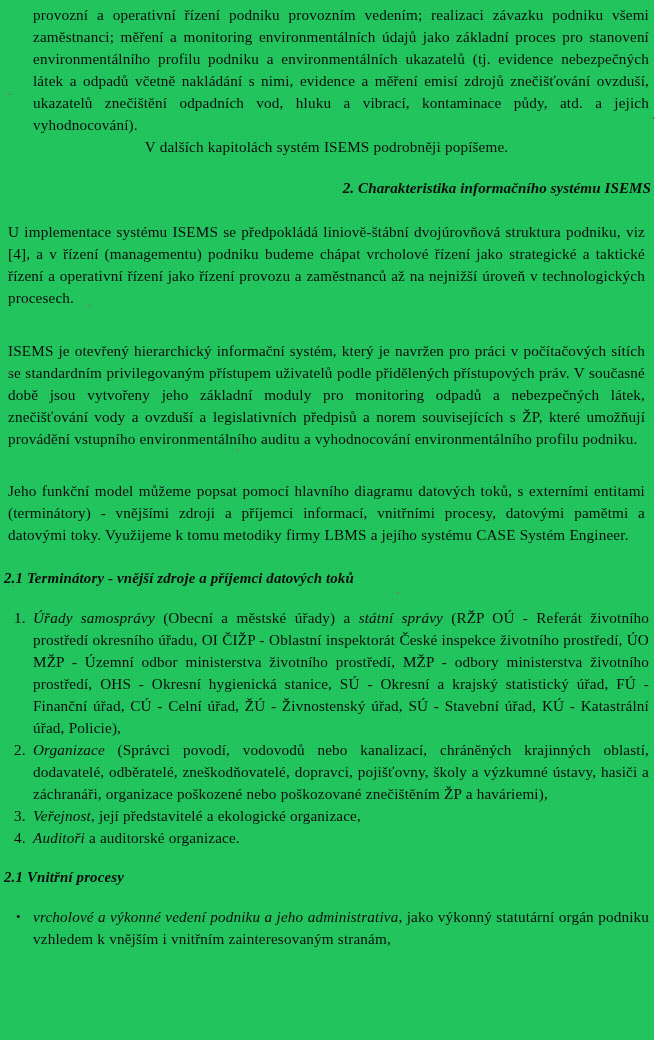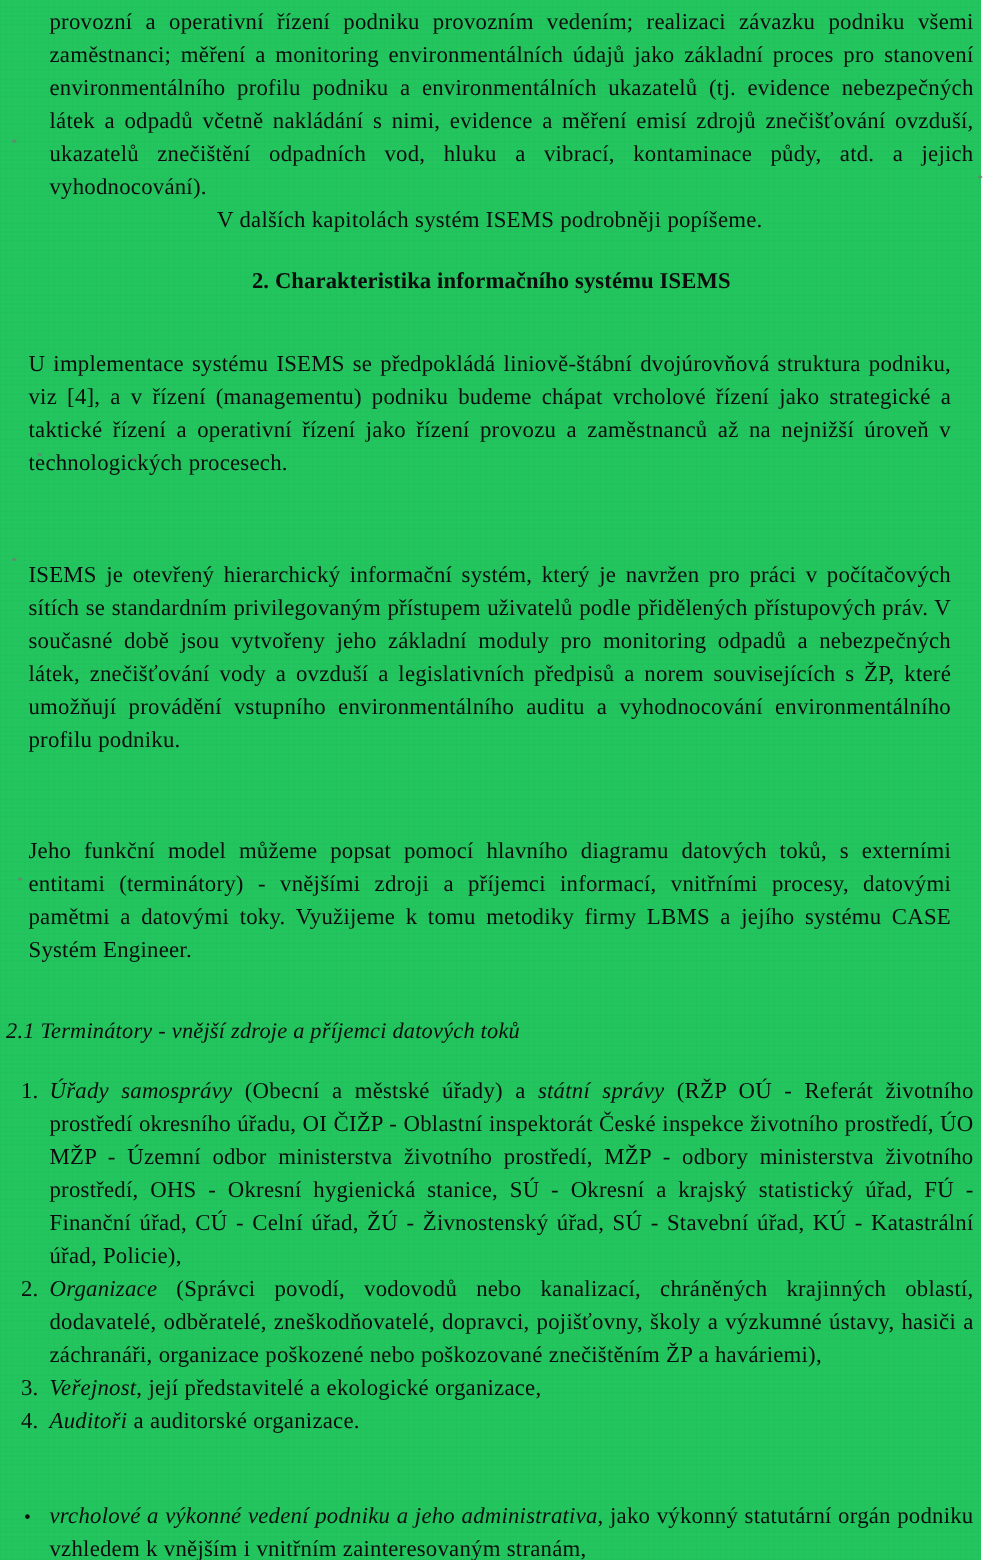--- a/index.html
+++ b/index.html
@@ -60,35 +60,36 @@
     padding-right: 2px;
     text-align: center;
   }
 
   h2.sect {
     font-size: 15.1px;
     font-weight: bold;
     margin: 0;
     padding: 0;
     letter-spacing: 0.005em;
-    text-align: center;
+    text-align: right;
+    font-style: italic;
   }
 
   h3.subsect {
     font-size: 14.9px;
-    font-weight: normal;
+    font-weight: bold;
     font-style: italic;
     margin: 0;
     padding: 0;
     letter-spacing: 0.01em;
     text-align: left;
   }
 
   p.para {
-    margin: 15px;
+    margin: 4px;
     padding-right: 2px;
   }
 
   .gap-22 { height: 22px; }
   .gap-20 { height: 20px; }
 
   
   ol.numlist {
     margin: 0;
     padding: 0;
@@ -192,20 +193,21 @@
         <span class="marker">3.</span><i>Veřejnost</i><span>, její představitelé a ekologické organizace,</span>
       </li>
       <li>
         <span class="marker">4.</span><i>Auditoři</i><span> a auditorské organizace.</span>
       </li>
     </ol>
   </div>
 
   <div class="gap-20"></div>
 
+  <h3 class="subsect">2.1 Vnitřní procesy</h3>
 
   <div class="gap-20"></div>
 
   <div class="block">
 
     <ul class="bullist">
       <li>
         <span class="bmarker">•</span><i>vrcholové a výkonné vedení podniku a jeho administrativa</i><span>, jako výkonný statutární orgán podniku vzhledem k vnějším i vnitřním zainteresovaným stranám,</span>
       </li>
     </ul>

